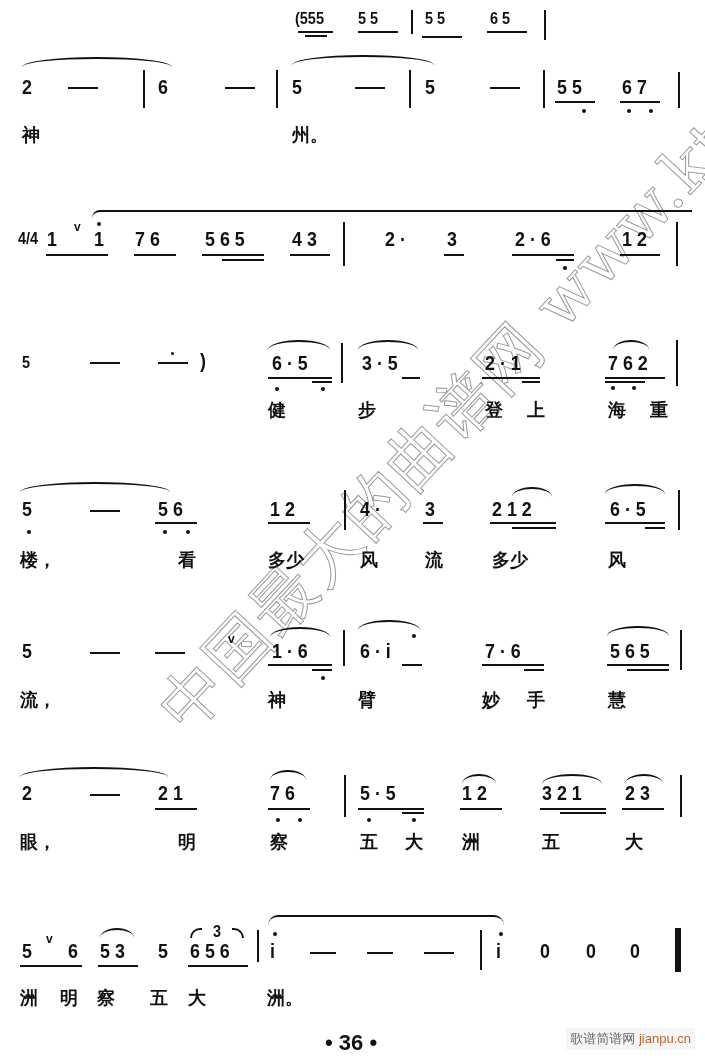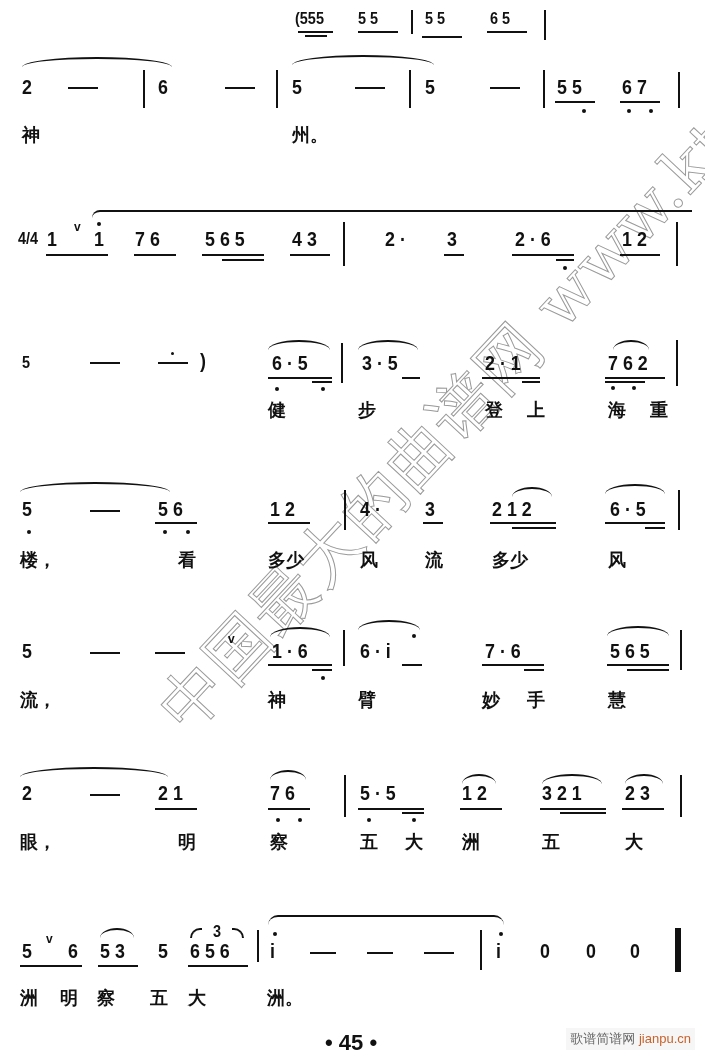--- a/index.html
+++ b/index.html
@@ -265,17 +265,17 @@
   <span class="n" style="left:630px;top:940px">0</span>
   <div class="final" style="left:675px;top:928px;height:44px"></div>
   <span class="ly" style="left:20px;top:988px">洲</span>
   <span class="ly" style="left:60px;top:988px">明</span>
   <span class="ly" style="left:97px;top:988px">察</span>
   <span class="ly" style="left:150px;top:988px">五</span>
   <span class="ly" style="left:188px;top:988px">大</span>
   <span class="ly" style="left:267px;top:988px">洲。</span>
 </div>
 
-<div class="page">• 45 •</div>
+<div class="page">• 36 •</div>
 <div class="site">
   <span>歌谱简谱网</span>
   <span class="en">jianpu.cn</span>
 </div>
 
 </body></html>

